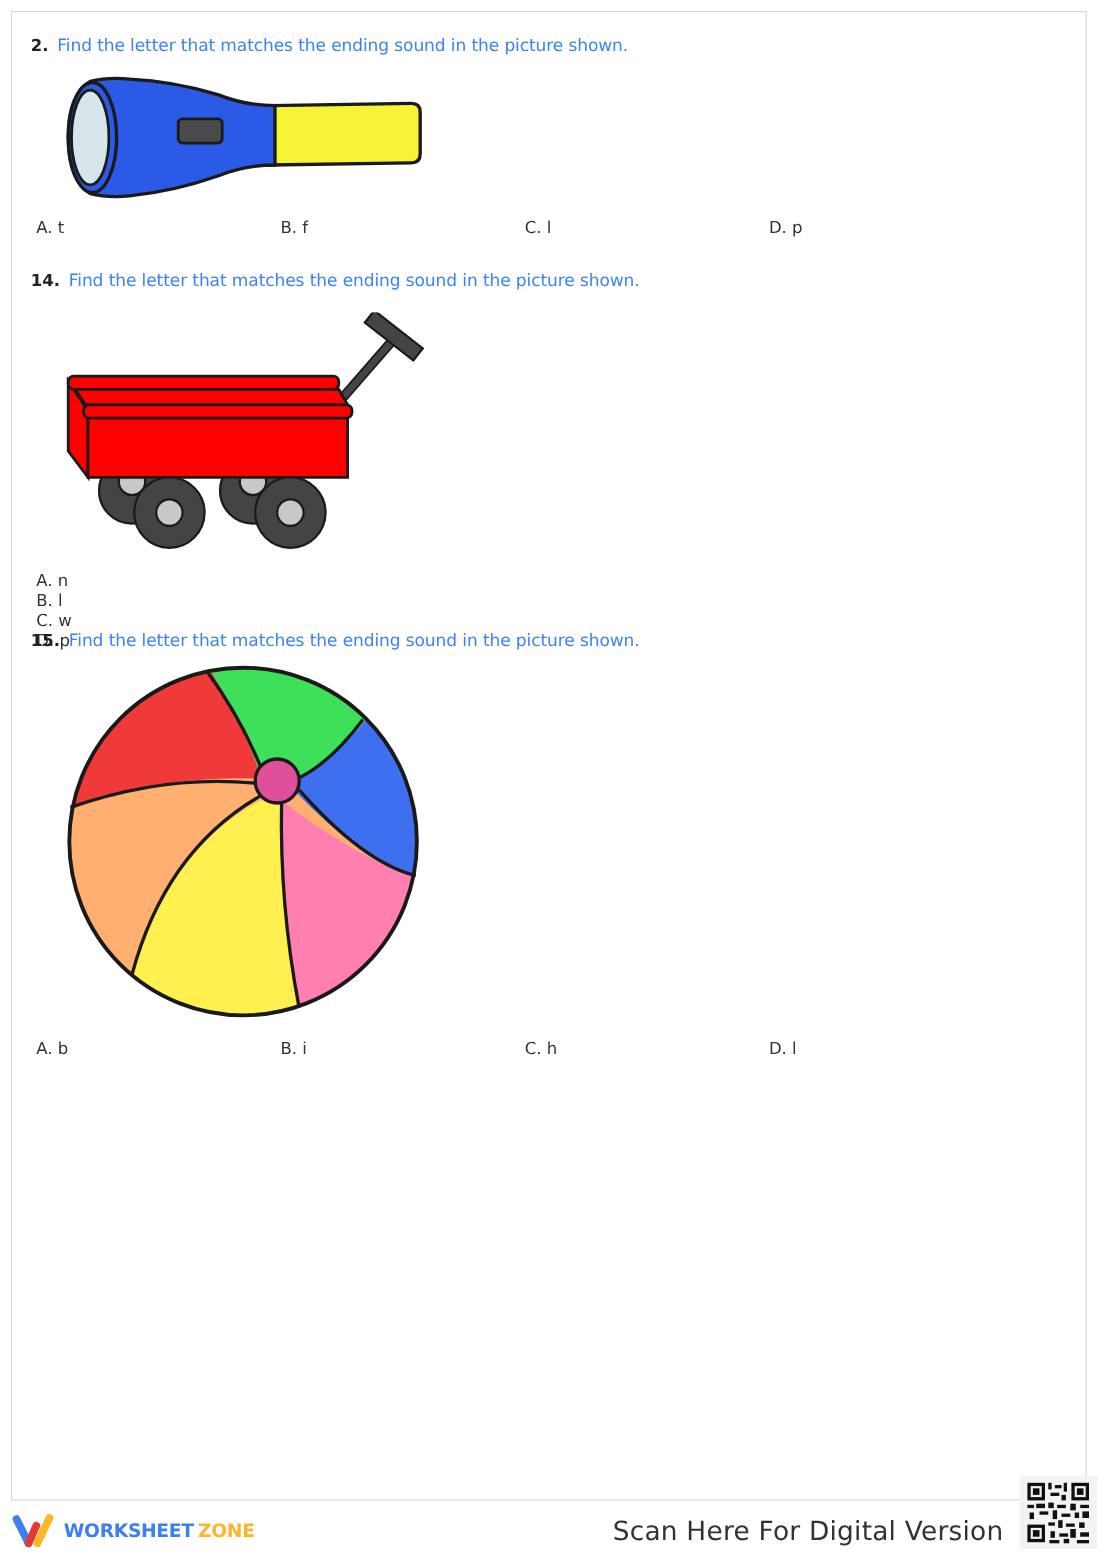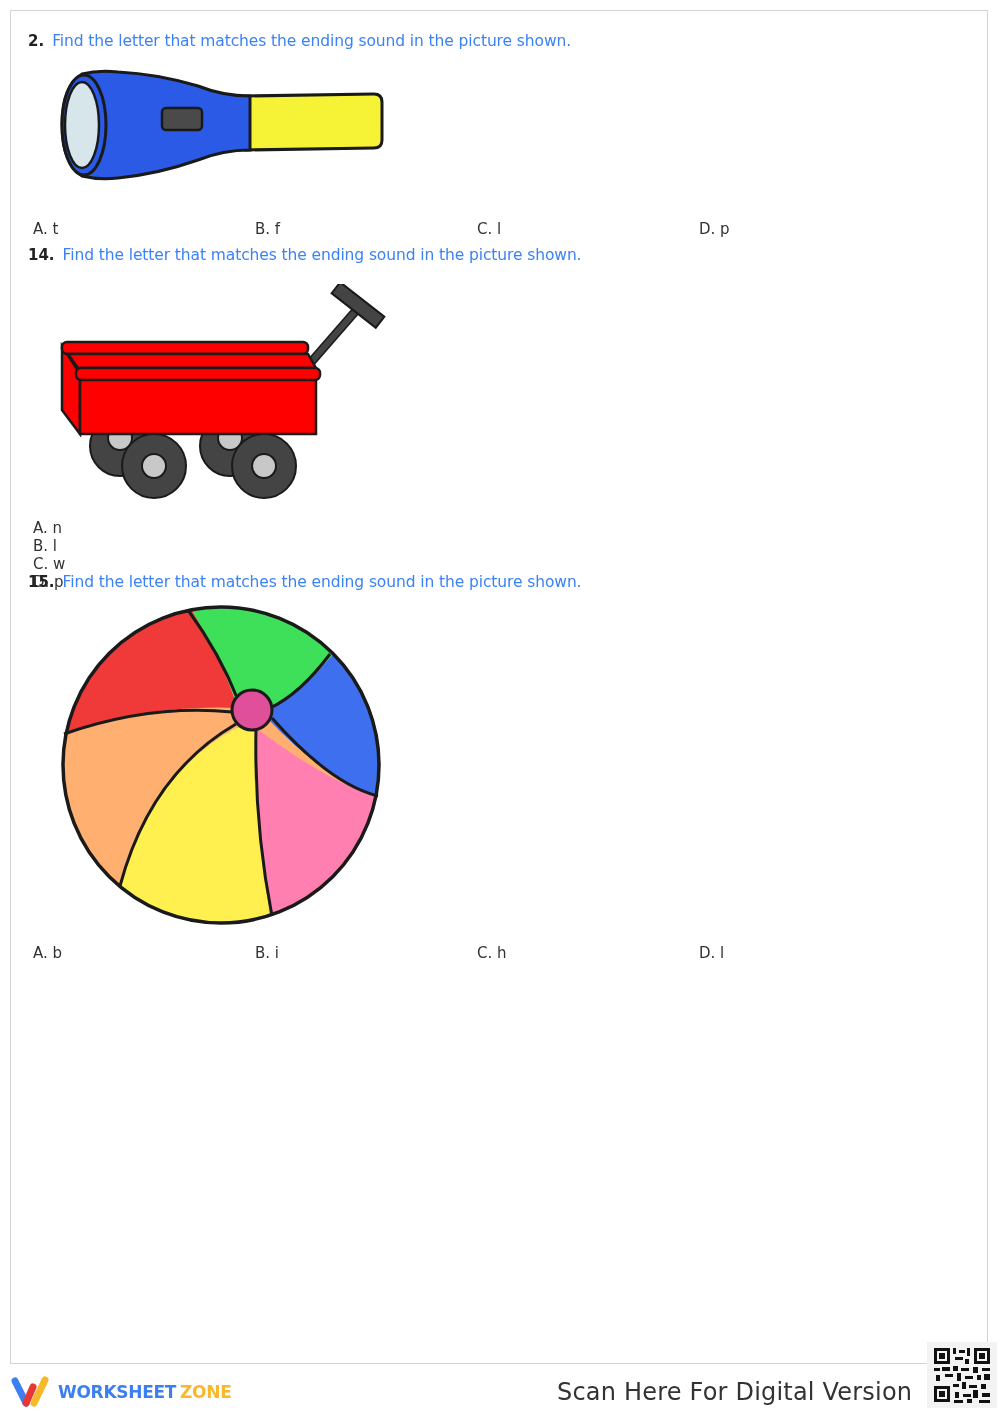--- a/index.html
+++ b/index.html
@@ -38,21 +38,21 @@
 
   <path d="M188 28 L316 26 Q324 26 324 34 L324 72 Q324 80 316 80 L188 82 Z" fill="#f6f336" stroke="#1a1a1a" stroke-width="3"></path>
 
   <path d="M24 6 Q40 2 60 4 Q100 6 140 18 Q165 28 192 28 L192 82 Q165 82 140 92 Q100 106 60 110 Q40 112 24 108 Q4 96 4 56 Q4 18 24 6 Z" fill="#2a5ae6" stroke="#1a1a1a" stroke-width="3"></path>
 
   <ellipse cx="26" cy="57" rx="22" ry="50" fill="#2a5ae6" stroke="#1a1a1a" stroke-width="3"></ellipse>
   <ellipse cx="24" cy="57" rx="17" ry="43" fill="#d7e6ea" stroke="#1a1a1a" stroke-width="2.5"></ellipse>
 
   <rect x="104" y="40" width="40" height="22" rx="4" fill="#4a4a4a" stroke="#1a1a1a" stroke-width="2.5"></rect>
 </svg>
-<div class="options" style="top:198px;margin-top:22px;">
+<div class="options" style="top:198px;">
   <span class="option">A. t</span>
   <span class="option">B. f</span>
   <span class="option">C. l</span>
   <span class="option">D. p</span>
 </div>
 
 <div class="question" style="top:245px;">
   <div class="q-head">
     <span class="q-num">14.</span>
     <span class="q-text">Find the letter that matches the ending sound in the picture shown.</span>

